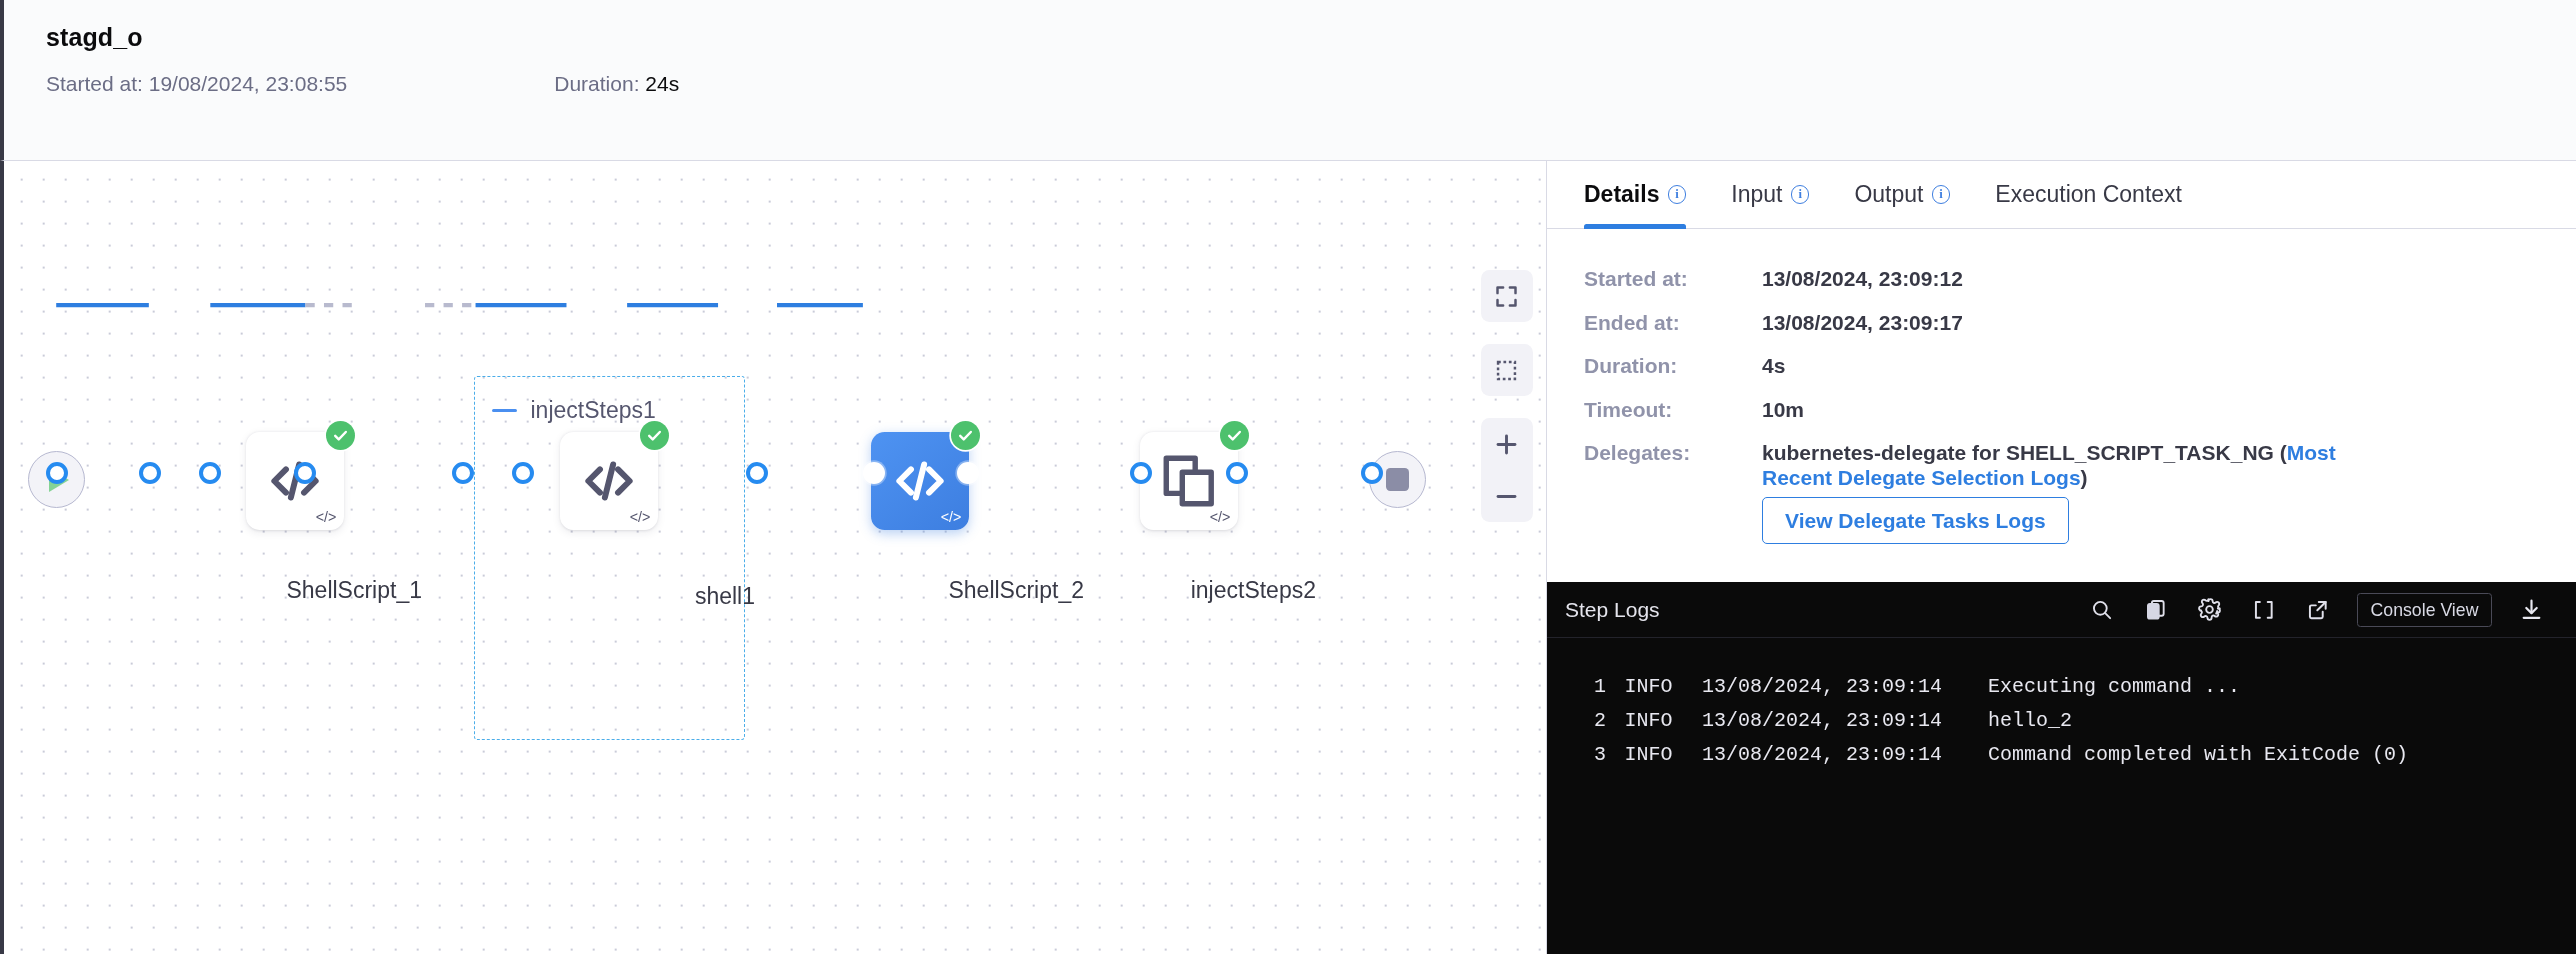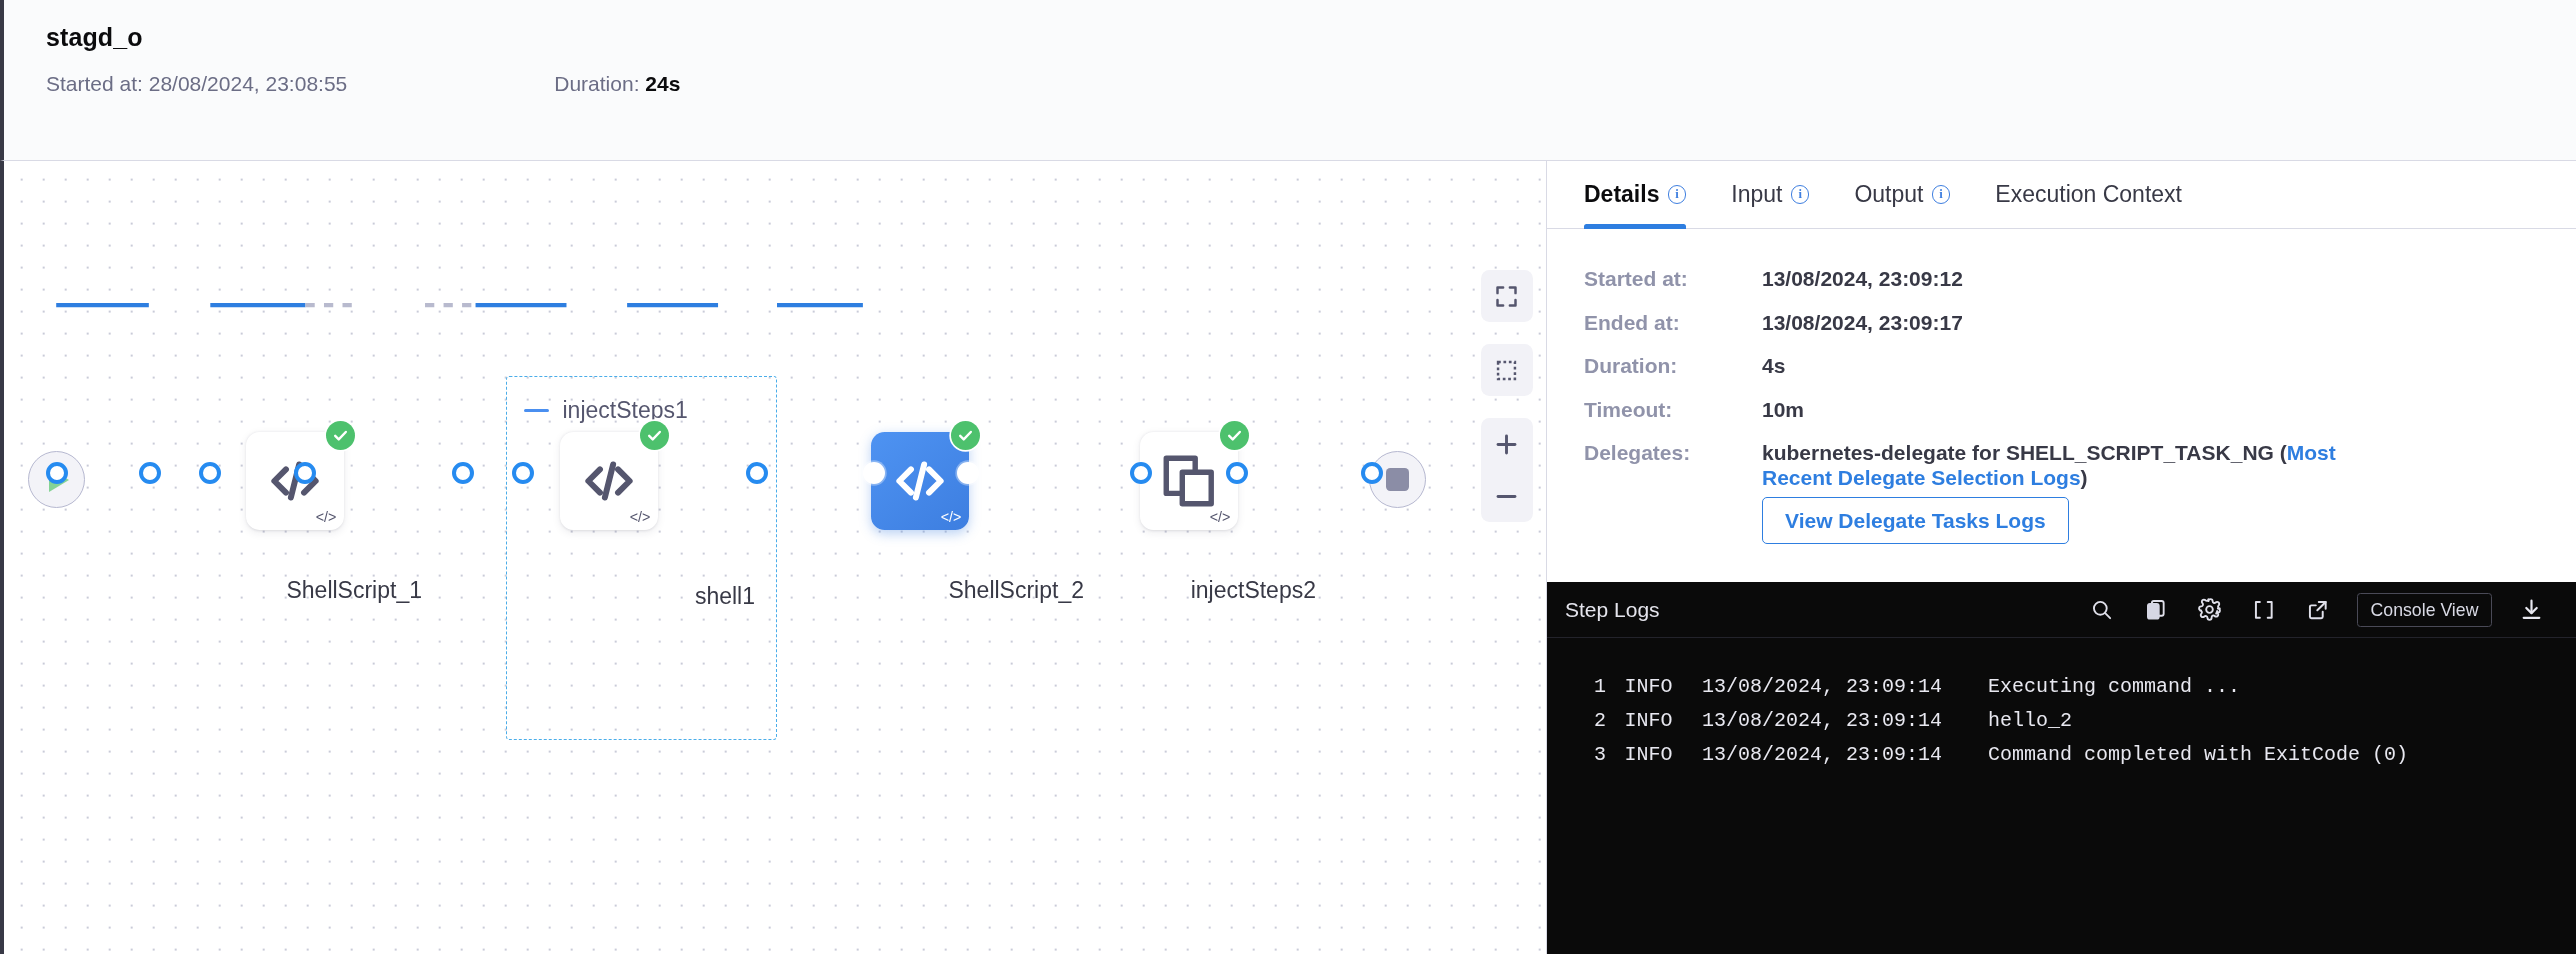--- a/index.html
+++ b/index.html
@@ -23,42 +23,42 @@
     padding: 22px 0 0 42px;
     flex: 0 0 161px;
   }
   .header-title {
     font-size: 25px; font-weight: 700; color: #0b0b0d;
     letter-spacing: 0.1px; line-height: 30px;
   }
   .header-meta { display: flex; align-items: center; margin-top: 18.5px; }
   .meta-item { font-size: 21px; color: #6b6d85; line-height: 25px; white-space: nowrap; }
   .meta-item.duration { margin-left: 207px; }
-  .meta-strong { color: #0b0b0d; font-weight: 700; }
+  .meta-strong { color: #0b0b0d; font-weight: 400; }
 
   
   .body { display: flex; flex: 1 1 auto; min-height: 0; }
 
   
   .canvas {
     position: relative;
     width: 1546px;
     flex: 0 0 1546px;
     background-color: #ffffff;
     background-image: radial-gradient(circle, #c9cbd8 1.1px, transparent 1.2px);
     background-size: 22px 22px;
     background-position: 6.7px 7.6px;
     border-left: 4.2px solid #383946;
     overflow: hidden;
   }
 
   
   .group-box {
     position: absolute;
-    left: 502px; top: 215px;
+    left: 470px; top: 215px;
     width: 271px; height: 364px;
     border: 1.7px dashed #4aade9;
     border-radius: 3.4px;
     background: rgba(255,255,255,0.01);
   }
   .group-header {
     position: absolute; left: 17px; top: 20px;
     display: flex; align-items: center; gap: 13.5px;
   }
   .group-collapse {
@@ -237,21 +237,21 @@
 </head>
 <body>
 
 <div class="app">
 
   <div class="header">
     <div class="header-title">stagd_o</div>
     <div class="header-meta">
       <div class="meta-item">
         <span>Started at:</span>
-        <span>28/08/2024, 23:08:55</span>
+        <span>19/08/2024, 23:08:55</span>
       </div>
       <div class="meta-item duration">
         <span>Duration:</span>
         <span class="meta-strong">24s</span>
       </div>
     </div>
   </div>
 
   <div class="body">
 

